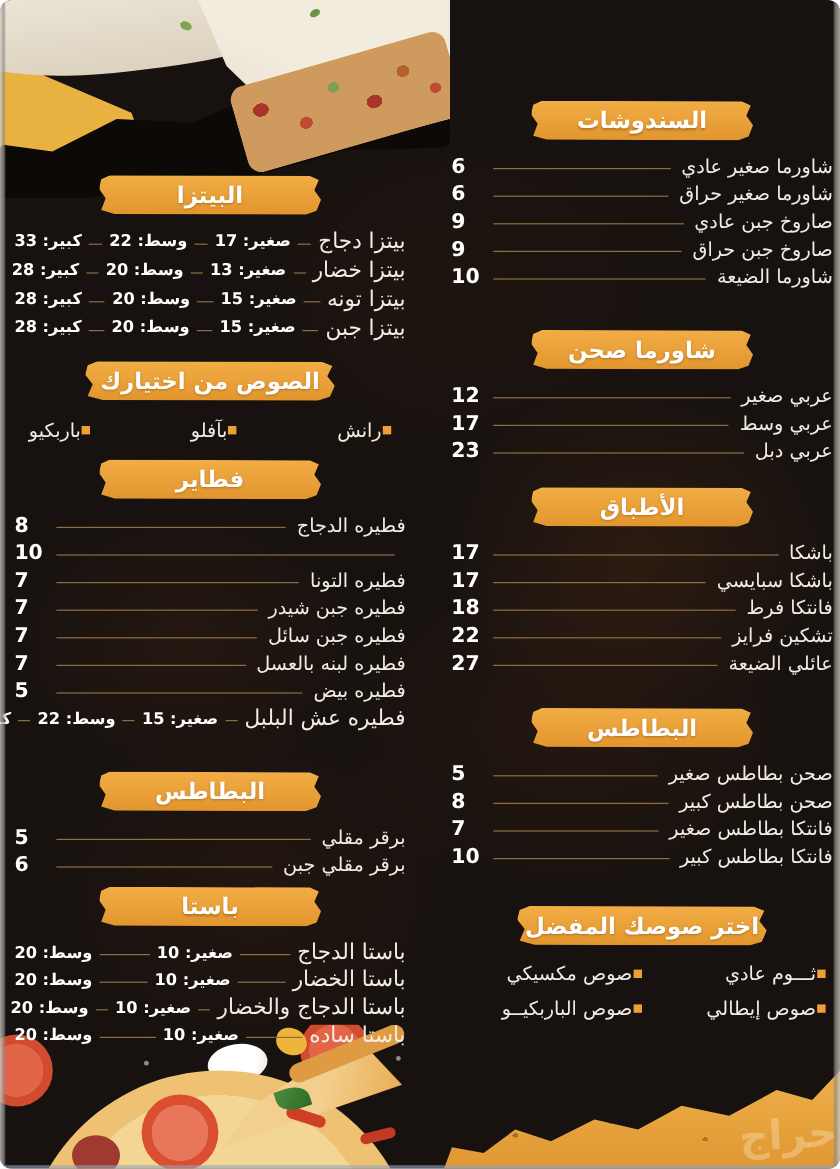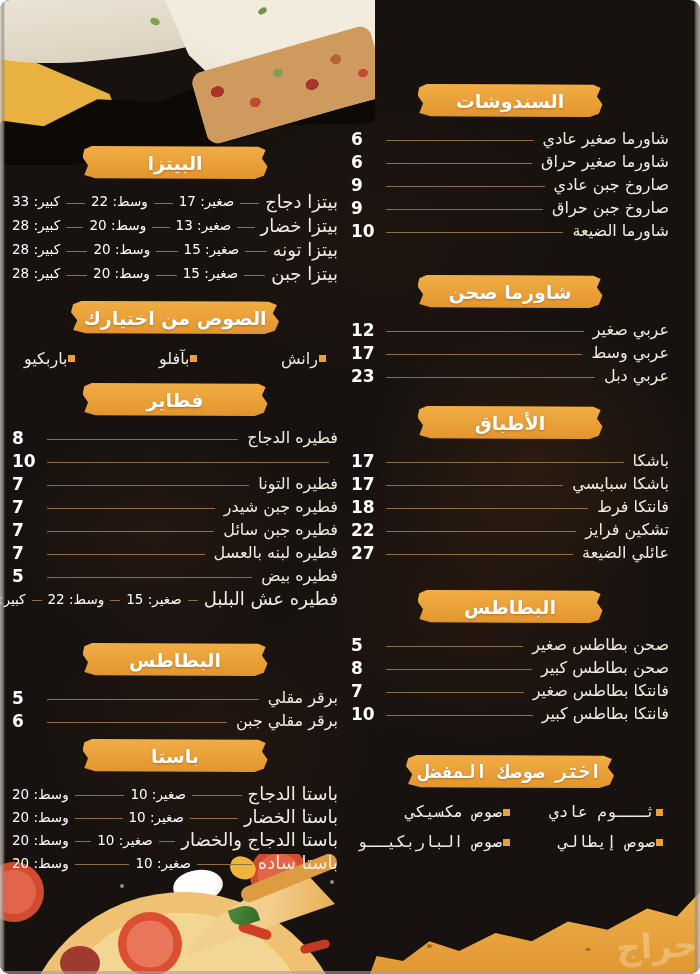--- a/index.html
+++ b/index.html
@@ -9,44 +9,44 @@
     background:
       radial-gradient(240px 200px at 76% 47%, rgba(150,75,25,.16), transparent 70%),
       radial-gradient(280px 220px at 68% 62%, rgba(125,55,20,.13), transparent 70%),
       radial-gradient(220px 170px at 22% 55%, rgba(135,60,25,.12), transparent 70%),
       radial-gradient(260px 210px at 30% 76%, rgba(115,50,20,.12), transparent 70%),
       radial-gradient(300px 240px at 55% 25%, rgba(90,40,15,.10), transparent 70%),
       #17120f;
   }
   
   .col{position:absolute;direction:rtl;z-index:4;}
-  .col-right{top:84px;right:29px;width:322px;}
+  .col-right{top:84px;right:4px;width:322px;}
   .col-left{top:146px;left:10px;width:330px;}
 
   .ribbon{
     position:relative;margin:0 auto;width:185px;height:33px;
     display:flex;align-items:center;justify-content:center;
     background:linear-gradient(180deg,#f2ad45,#e2952d);
     color:#fff;font-weight:700;font-size:19px;text-shadow:0 1px 2px rgba(80,40,0,.35);
     clip-path:polygon(1% 10%,5% 0,95% 2%,99% 12%,97% 38%,100% 62%,98% 90%,93% 100%,7% 98%,1% 88%,3% 58%,0 34%);
   }
   .ribbon.rb-wide{width:208px;}
 
   .rows{margin-top:10px;}
   .row{display:flex;align-items:center;height:23px;padding:0 2px;}
   .row.h24{height:24px;}
   .item-name{color:#f2ece2;font-size:16px;white-space:nowrap;}
   .leader{flex:1 1 auto;min-width:16px;border-top:1.5px solid #8d6f44;margin:0 9px;transform:translateY(2px);}
   .leader.sm{min-width:10px;margin:0 6px;}
   .price{color:#fff;font-weight:700;font-size:17px;min-width:26px;direction:ltr;text-align:left;}
-  .size{color:#fff;font-weight:400;font-size:13.5px;white-space:nowrap;}
+  .size{color:#fff;font-weight:700;font-size:13.5px;white-space:nowrap;}
   .row.multi .item-name{font-size:18px;}
 
   .mt-33{margin-top:33px;} .mt-19{margin-top:19px;} .mt-26{margin-top:26px;}
-  .mt-30{margin-top:30px;font-family:Liberation Mono, monospace;} .mt-16{margin-top:16px;} .mt-15{margin-top:15px;}
+  .mt-30{margin-top:30px;} .mt-16{margin-top:16px;} .mt-15{margin-top:15px;}
   .mt-7{margin-top:7px;}
 
   .sauce-grid{display:grid;grid-template-columns:1fr 1fr;row-gap:10px;padding:14px 8px 0;}
   .sauce-row{display:flex;justify-content:space-between;padding:15px 14px 0;}
   .bullet-item{display:flex;align-items:center;gap:1px;color:#f2ece2;font-size:16px;white-space:nowrap;}
   .bullet{width:7px;height:7px;background:#ef9f35;flex:0 0 auto;}
 
   
   .deco,.deco *{pointer-events:none;}
   .deco-top{position:absolute;top:0;left:0;width:375px;height:165px;z-index:1;overflow:hidden;}

